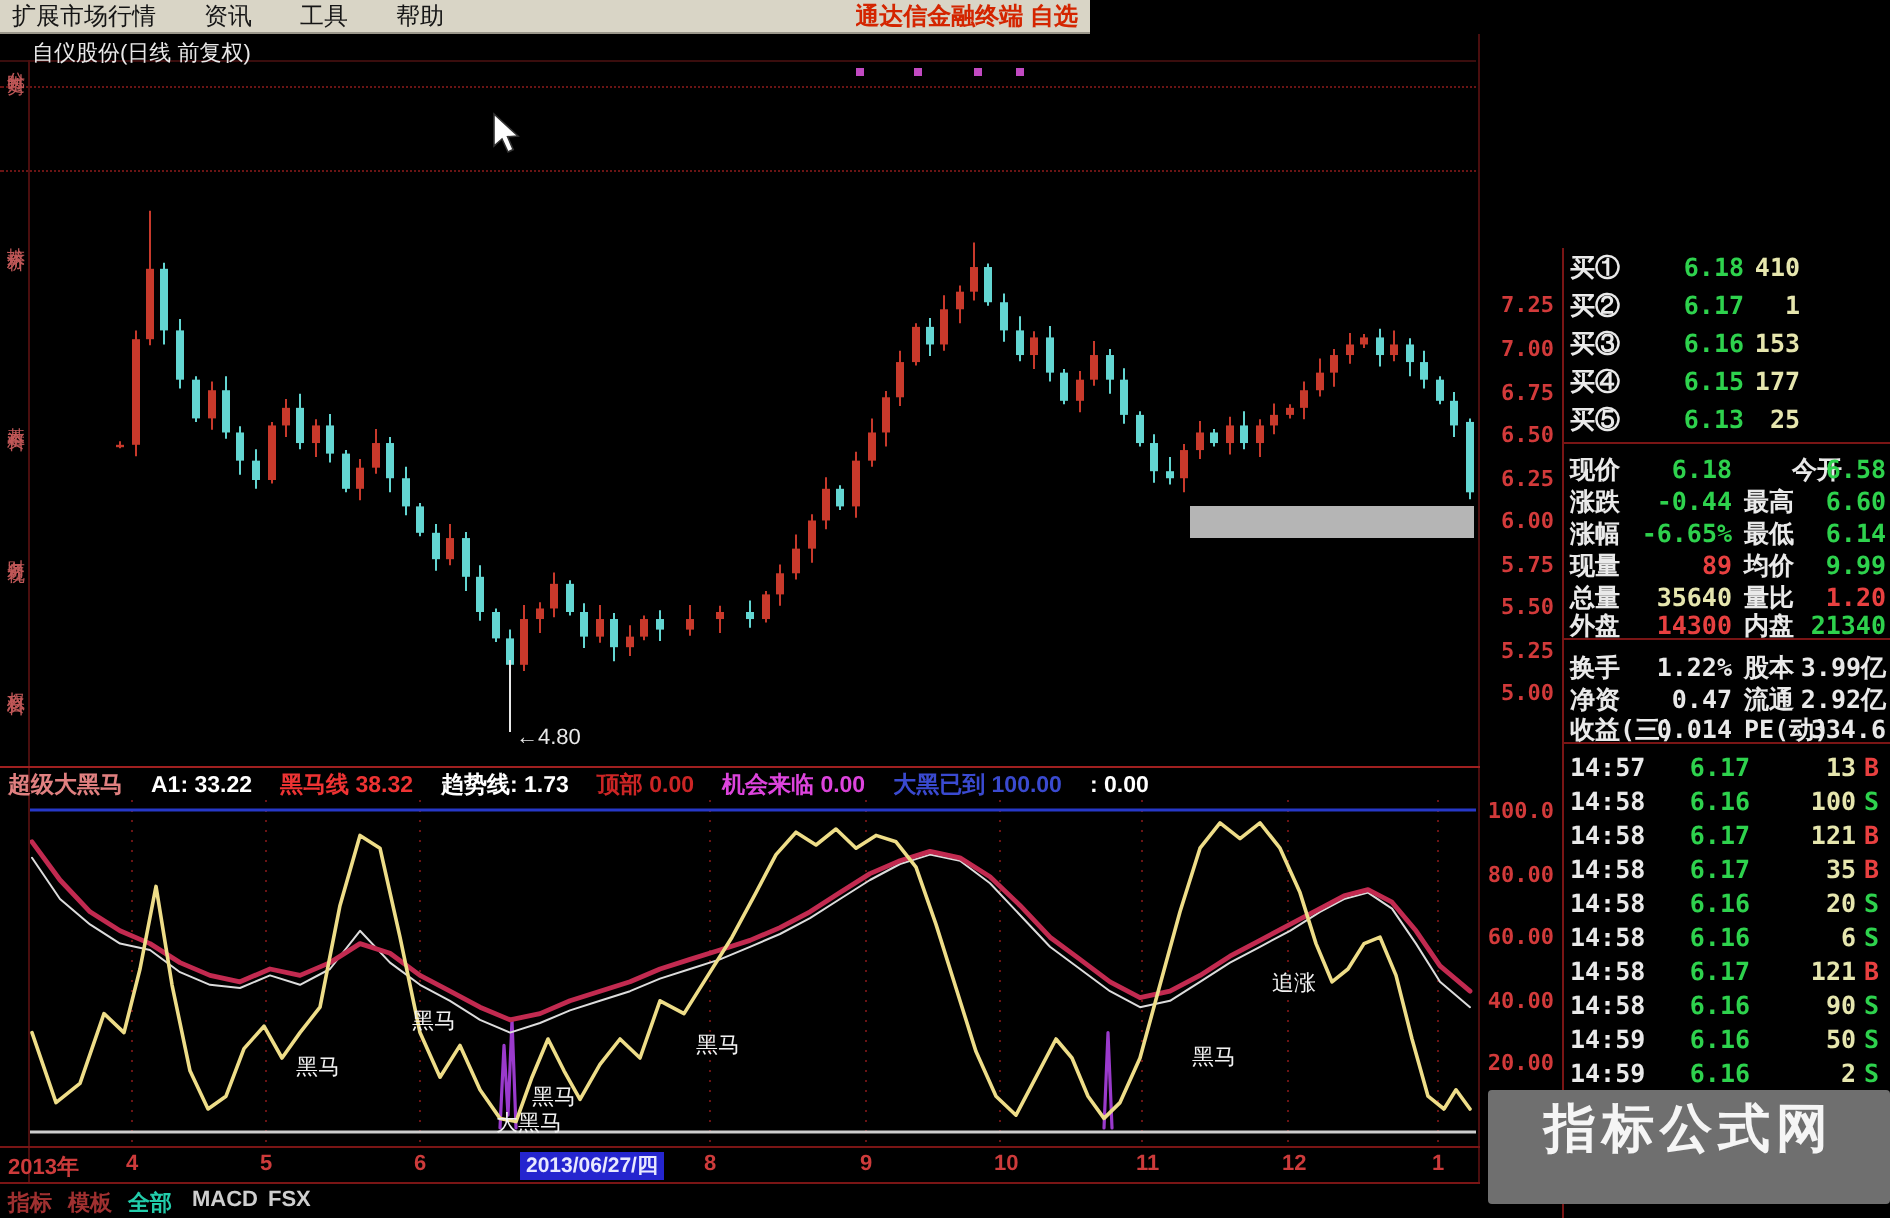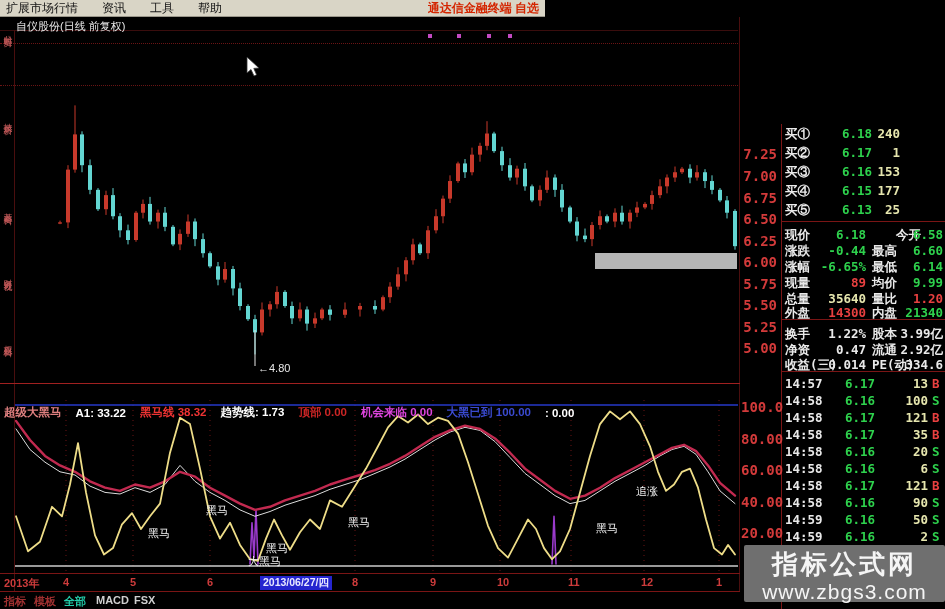--- a/index.html
+++ b/index.html
@@ -11,29 +11,29 @@
            display:flex;align-items:center;padding:0 6px;box-sizing:border-box;font-size:12px;color:#151515;z-index:6;}
   .menu-item{margin-right:24px;cursor:default;white-space:nowrap;}
   .brand{margin-left:auto;color:#d42500;font-weight:bold;white-space:nowrap;overflow:hidden;max-width:150px;}
   .titlebar{left:16px;top:19px;color:#e9e9e9;font-size:11px;z-index:5;white-space:nowrap;}
   
   .vtab{left:1px;width:13px;writing-mode:vertical-rl;text-orientation:upright;color:#c05858;font-size:9px;
         line-height:12px;letter-spacing:1px;z-index:5;cursor:default;}
   .hline{height:1px;z-index:2;}
   .vline{width:1px;z-index:2;}
   .dotline{height:0;border-top:1px dotted #6a1414;z-index:2;}
-  .axis-num{color:#d23a3a;font-size:14px;font-weight:bold;text-align:right;width:36px;z-index:3;
+  .axis-num{color:#d23a3a;font-size:11px;font-weight:bold;text-align:right;width:36px;z-index:3;
             font-family:"DejaVu Sans Mono",monospace;}
   
   .qtxt{font-size:12.5px;font-weight:bold;z-index:3;white-space:nowrap;font-family:"DejaVu Sans Mono",monospace;}
   .c-white{color:#e9e9e9;} .c-green{color:#2ed24d;} .c-red{color:#e84040;} .c-yellow{color:#e6e6ae;}
   .lbl{color:#e9e9e9;}
   
   .ind-header{left:4px;top:385px;display:flex;align-items:center;font-size:11.5px;font-weight:bold;z-index:4;white-space:nowrap;}
-  .ind-header span{margin-right:14px;margin-top:20px;}
+  .ind-header span{margin-right:14px;}
   .ind-label{color:#f2f2f2;font-size:11px;z-index:4;white-space:nowrap;}
   
   .dtick{color:#cd3b3b;font-size:11px;font-weight:bold;z-index:4;white-space:nowrap;}
   .dhl{background:#2525cf;color:#e8e8ff;font-size:10.5px;font-weight:bold;padding:0 3px;z-index:4;white-space:nowrap;}
   
   .btab{font-size:11px;font-weight:bold;z-index:4;cursor:default;white-space:nowrap;}
   
   .watermark{left:744px;top:545px;width:201px;height:57px;background:#6f6f6f;z-index:8;text-align:center;
              color:#f5f5f5;border-radius:2px;}
   .wm1{font-size:26px;font-weight:bold;letter-spacing:3px;margin-top:2px;}
@@ -286,21 +286,20 @@
 
   <svg class="abs" style="left:246px;top:56px;z-index:9;" width="16" height="22">
     <polygon points="1,1 1,17 5,13.5 8,20 10.6,18.8 7.8,12.4 13,12" fill="#ffffff" stroke="#333" stroke-width="0.8"></polygon>
   </svg>
 
   <div class="abs dtick" style="left:4px;top:576px;">2013年</div>
   <div class="abs dhl" style="left:260px;top:576px;">2013/06/27/四</div>
 
   <div class="abs watermark">
     <div class="wm1">指标公式网</div>
-    <div class="wm2">www.zbgs3.com</div>
   </div>
 
 <div class="abs vtab" style="top: 28px;">分时走势</div>
     <div class="abs vtab" style="top: 116px;">技术分析</div>
     <div class="abs vtab" style="top: 206px;">基本资料</div>
     <div class="abs vtab" style="top: 272px;">财务透视</div>
     <div class="abs vtab" style="top: 338px;">权息资料</div>
     <div class="abs ind-label" style="left: 148px; top: 526px;">黑马</div>
     <div class="abs ind-label" style="left: 206px; top: 503px;">黑马</div>
     <div class="abs ind-label" style="left: 266px; top: 541px;">黑马</div>
@@ -319,21 +318,21 @@
     <div class="abs axis-num" style="left: 741px; top: 319px;">5.25</div>
     <div class="abs axis-num" style="left: 741px; top: 340px;">5.00</div>
     <div class="abs axis-num" style="left: 741px; top: 399px;">100.0</div>
     <div class="abs axis-num" style="left: 741px; top: 431px;">80.00</div>
     <div class="abs axis-num" style="left: 741px; top: 462px;">60.00</div>
     <div class="abs axis-num" style="left: 741px; top: 494px;">40.00</div>
     <div class="abs axis-num" style="left: 741px; top: 525px;">20.00</div>
     <div class="abs " style="left: 785px; top: 126px; width: 160px; height: 16px;">
       <span class="qtxt lbl" style="position: absolute; left: 0px;">买①</span>
       <span class="qtxt c-green" style="position: absolute; left: 30px; width: 57px; text-align: right;">6.18</span>
-      <span class="qtxt c-yellow" style="position: absolute; left: 55px; width: 60px; text-align: right;">240</span>
+      <span class="qtxt c-yellow" style="position: absolute; left: 55px; width: 60px; text-align: right;">410</span>
     </div>
     <div class="abs " style="left: 785px; top: 145px; width: 160px; height: 16px;">
       <span class="qtxt lbl" style="position: absolute; left: 0px;">买②</span>
       <span class="qtxt c-green" style="position: absolute; left: 30px; width: 57px; text-align: right;">6.17</span>
       <span class="qtxt c-yellow" style="position: absolute; left: 55px; width: 60px; text-align: right;">1</span>
     </div>
     <div class="abs " style="left: 785px; top: 164px; width: 160px; height: 16px;">
       <span class="qtxt lbl" style="position: absolute; left: 0px;">买③</span>
       <span class="qtxt c-green" style="position: absolute; left: 30px; width: 57px; text-align: right;">6.16</span>
       <span class="qtxt c-yellow" style="position: absolute; left: 55px; width: 60px; text-align: right;">153</span>

